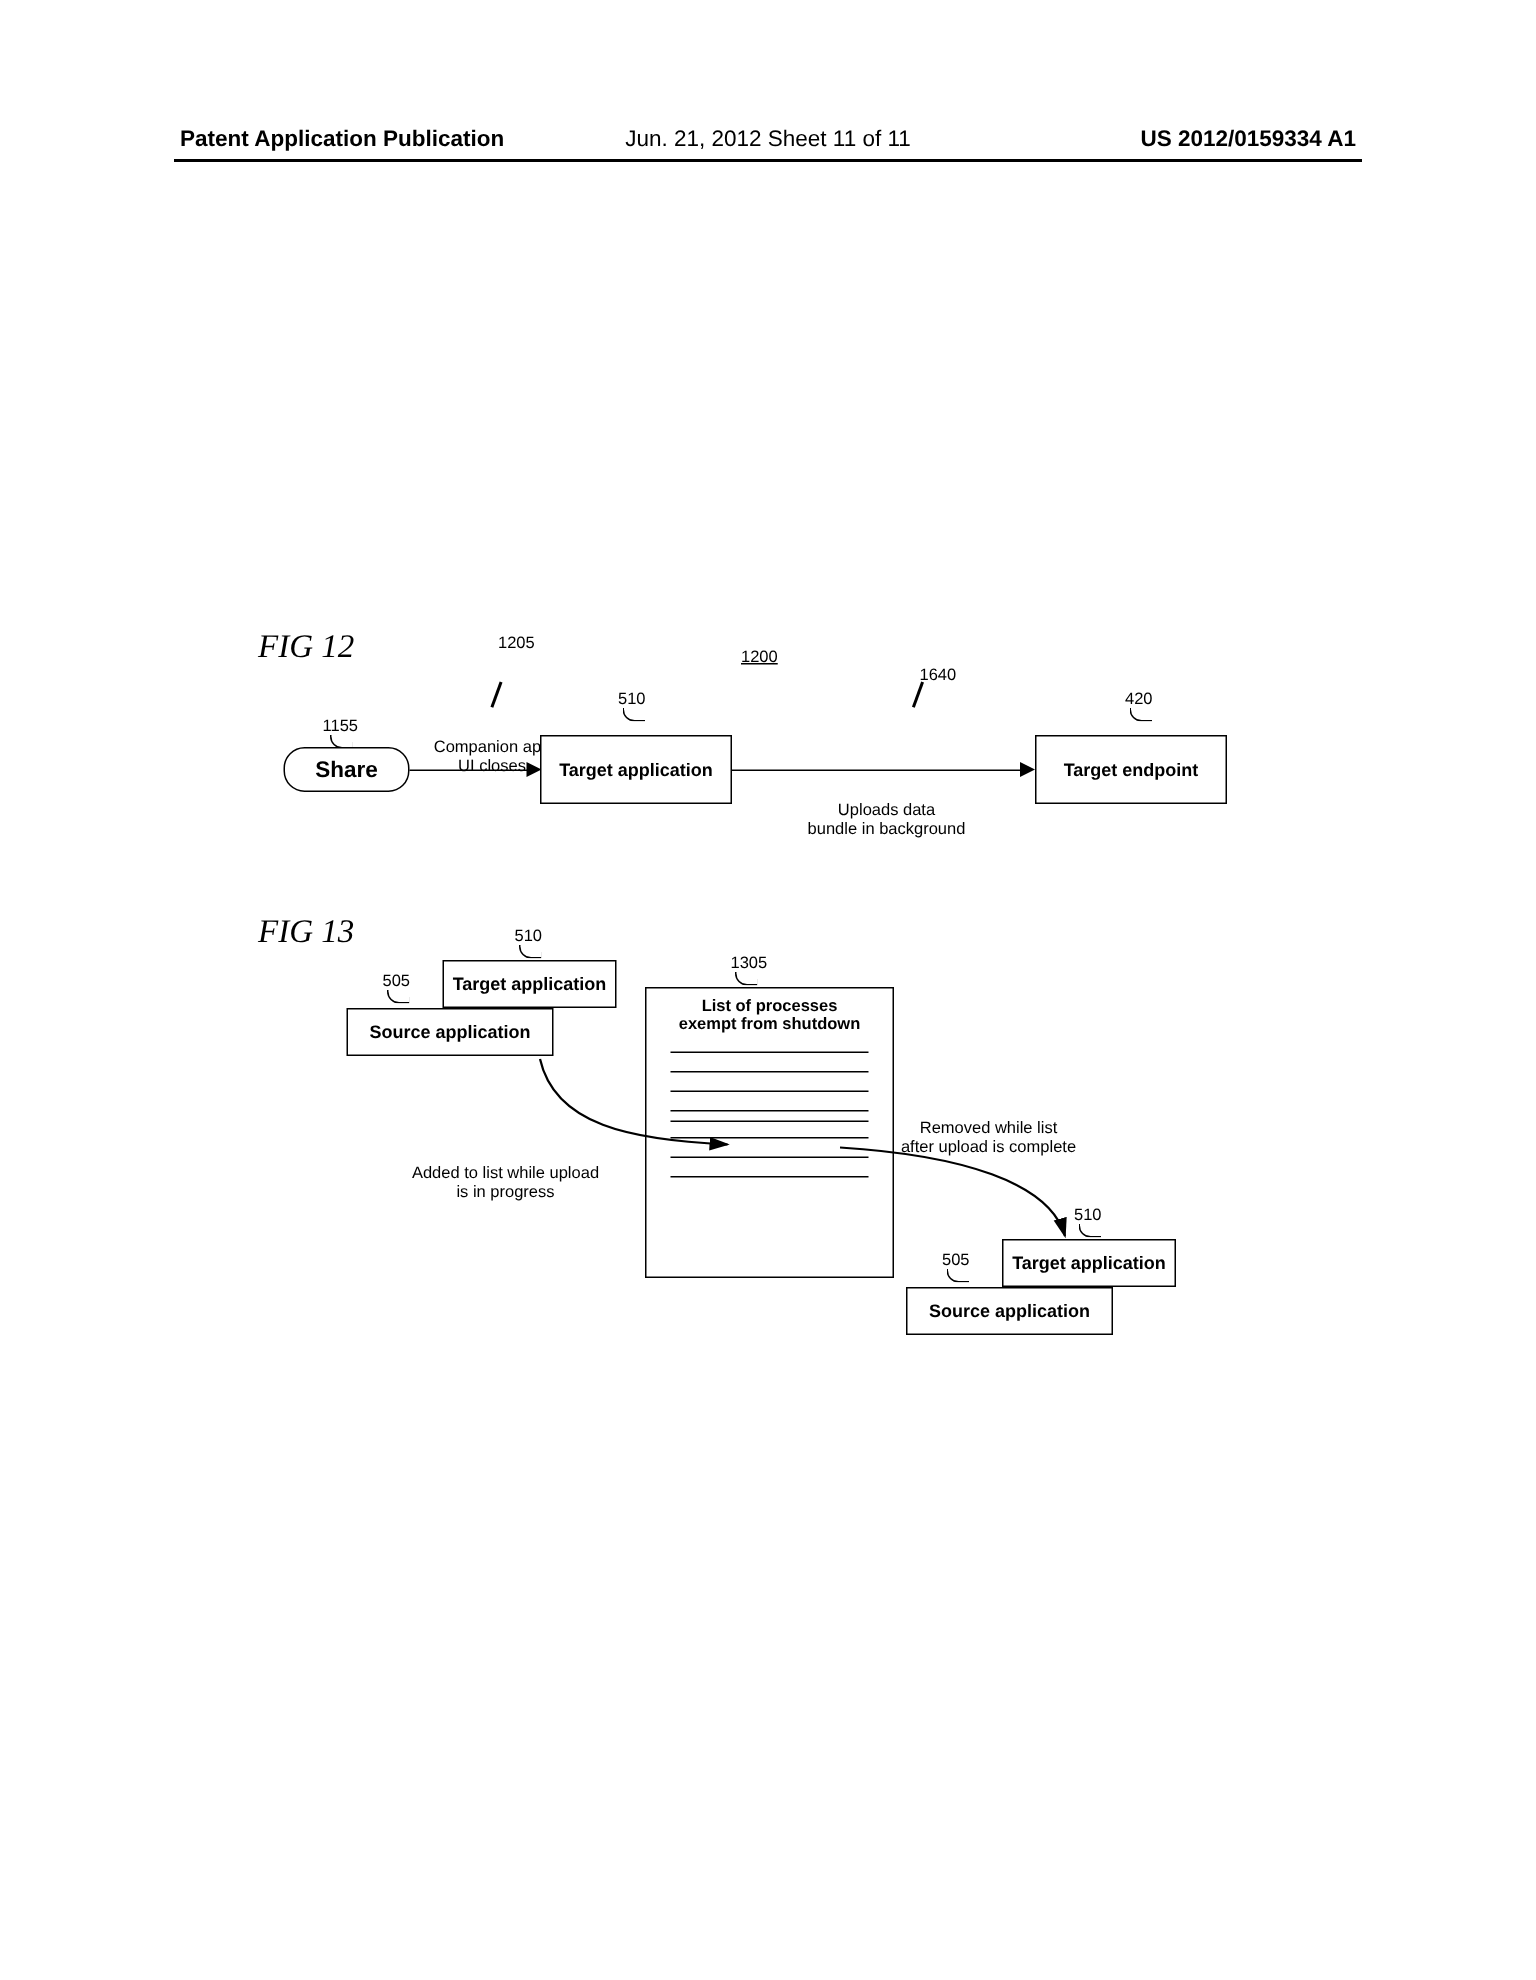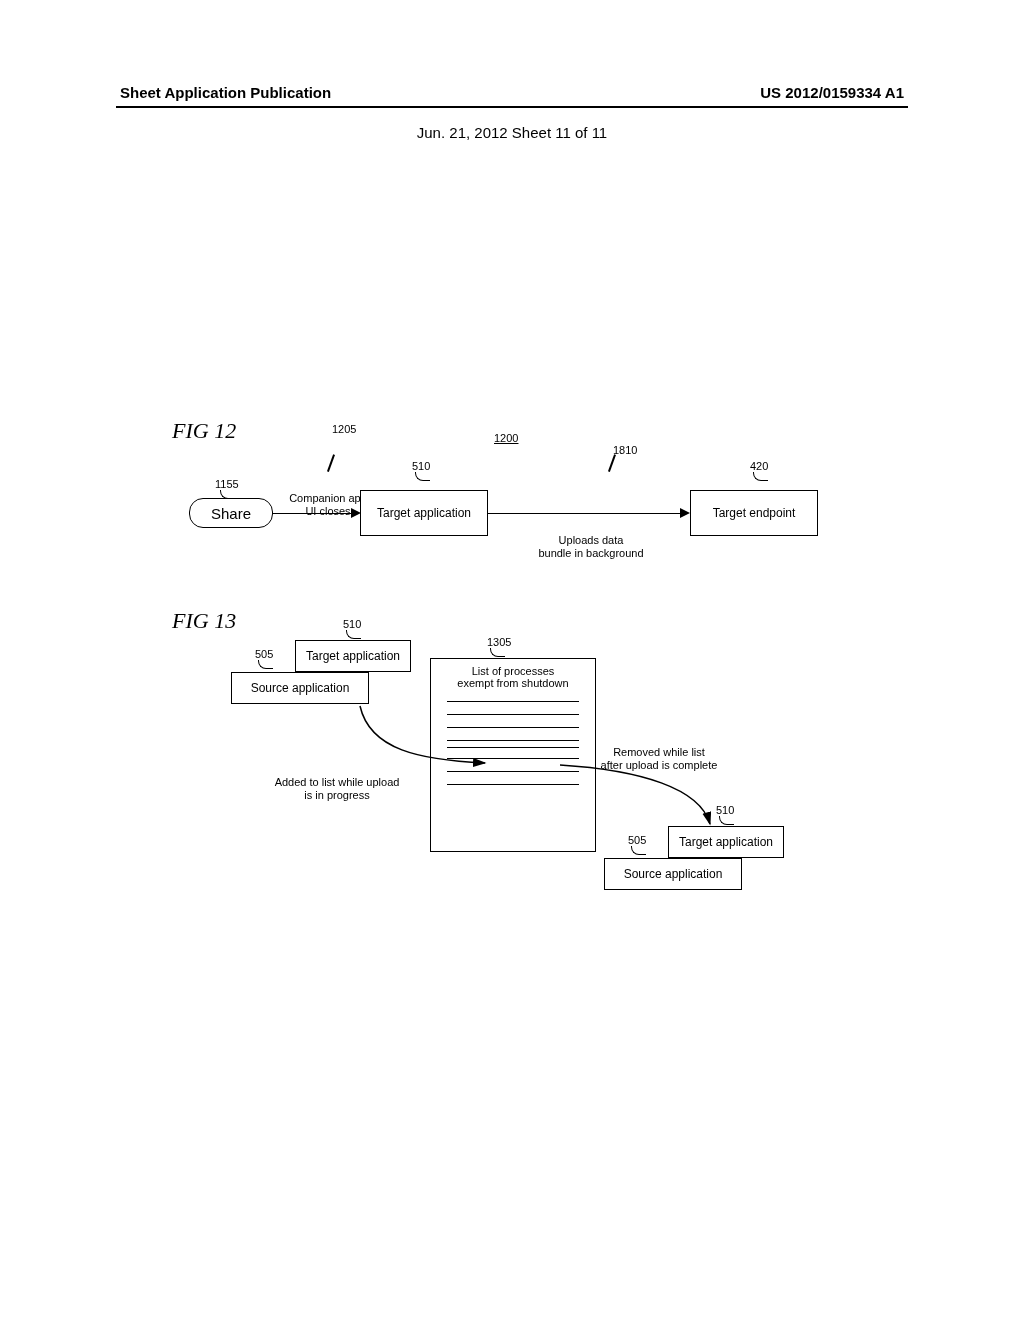--- a/index.html
+++ b/index.html
@@ -12,21 +12,21 @@
     position: relative;
   }
   .header {
     position: absolute;
     top: 84px;
     left: 120px;
     right: 120px;
     font-size: 15px;
   }
   .header .left  { float: left;  font-weight: bold; }
-  .header .mid   { position: absolute; left: 0; right: 0; text-align: center; margin-top: 40px; }
+  .header .mid   { position: absolute; left: 0; right: 0; text-align: center; }
   .header .right { float: right; font-weight: bold; margin-left: 23px; }
   .hr {
     position: absolute;
     top: 106px;
     left: 116px;
     right: 116px;
     border-top: 2px solid #000;
   }
 
   .figlabel {
@@ -41,20 +41,21 @@
     position: absolute;
     border: 1.5px solid #000;
     font-size: 12px;
     text-align: center;
     display: flex;
     align-items: center;
     justify-content: center;
     background: #fff;
     box-sizing: border-box;
     padding: 2px 4px;
+    font-weight: bold;
   }
   .rounded {
     border-radius: 14px;
   }
   .label {
     position: absolute;
     font-size: 11px;
     text-align: center;
     line-height: 1.2;
   }
@@ -114,21 +115,21 @@
   svg.overlay {
     position: absolute;
     left: 0; top: 0;
     pointer-events: none;
   }
 </style>
 </head>
 <body>
 
 <div class="header">
-  <span class="left">Sheet Application Publication</span>
+  <span class="left">Patent Application Publication</span>
   <span class="mid">Jun. 21, 2012   Sheet 11 of 11</span>
   <span class="right">US 2012/0159334 A1</span>
 </div>
 <div class="hr"></div>
 
 <div class="figlabel" style="left:172px; top:418px;">FIG 12</div>
 
 <div class="refnum" style="left:494px; top:432px; text-decoration: underline;">1200</div>
 
 <div class="refnum" style="left:215px; top:478px;">1155</div>
@@ -149,21 +150,21 @@
 <div class="leader" style="left:415px; top:472px;"></div>
 <div class="box" style="left:360px; top:490px; width:128px; height:46px;">Target application</div>
 
 <div class="arrowline" style="left:488px; top:513px; width:196px;"></div>
 <div class="arrowhead" style="left:680px; top:508px;"></div>
 
 <div class="label" style="left:527px; top:486px; width:128px;margin-top:48px;">
   <span>Uploads data</span><br>
   <span>bundle in background</span>
 </div>
-<div class="refnum" style="left:613px; top:444px;">1810</div>
+<div class="refnum" style="left:613px; top:444px;">1640</div>
 <div class="slash" style="left:603px; top:456px;"></div>
 
 <div class="refnum" style="left:750px; top:460px;">420</div>
 <div class="leader" style="left:753px; top:472px;"></div>
 <div class="box" style="left:690px; top:490px; width:128px; height:46px;">Target endpoint</div>
 
 <div class="figlabel" style="left:172px; top:608px;">FIG 13</div>
 
 <div class="refnum" style="left:343px; top:618px;">510</div>
 <div class="leader" style="left:346px; top:630px;"></div>

